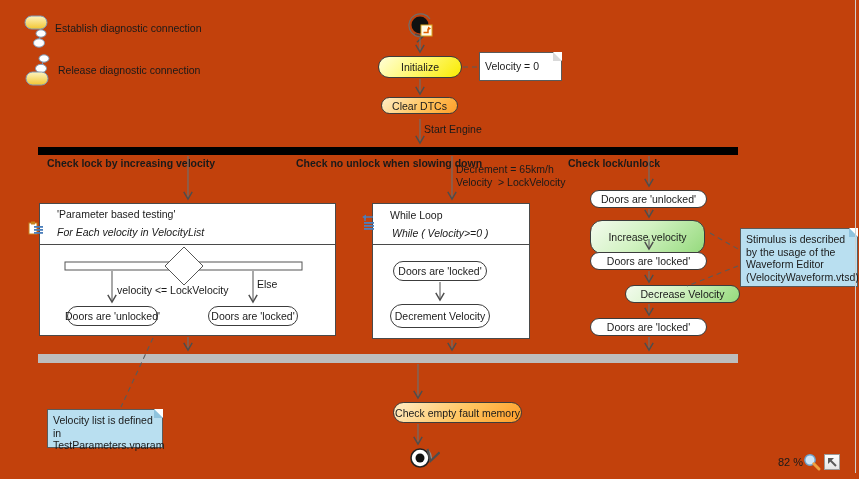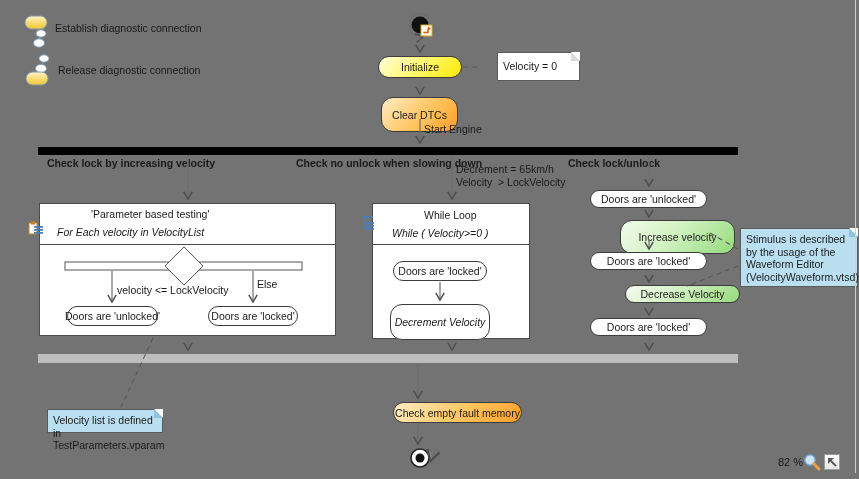--- a/index.html
+++ b/index.html
@@ -1,44 +1,44 @@
 <!DOCTYPE html>
 <html><head>
 <meta charset="utf-8">
 <style>
   html,body{margin:0;padding:0;background:#fff;}
-  .canvas{position:relative;width:859px;height:479px;background:#737373;overflow:hidden;
+  .canvas{position:relative;width:859px;height:479px;background:#c2410c;overflow:hidden;
           font-family:"Liberation Sans",sans-serif;color:#1a1a1a;}
   .abs{position:absolute;}
   
   .stadium{position:absolute;border:1px solid #3c3c3c;border-radius:12px;background:#fff;
            display:flex;align-items:center;justify-content:center;
            font-size:10.5px;white-space:nowrap;box-sizing:border-box;}
   .stadium.yellow{background:linear-gradient(135deg,#ffffd9 0%,#fff978 45%,#f9ea00 100%);}
   .stadium.orange{background:linear-gradient(135deg,#ffedc6 0%,#ffc45e 55%,#ff9d28 100%);}
   .stadium.green {background:linear-gradient(135deg,#f3fbee 0%,#d2f2c2 45%,#95da7d 100%);}
   
   .frame{position:absolute;border:1px solid #4a4a4a;background:#fff;box-sizing:border-box;}
   .frame-header{position:absolute;left:0;top:0;right:0;height:40px;border-bottom:1px solid #4a4a4a;}
-  .frame-title{position:absolute;font-size:10.5px;white-space:nowrap;margin-left:34px;}
+  .frame-title{position:absolute;font-size:10.5px;white-space:nowrap;}
   .frame-cond{position:absolute;font-size:10.5px;font-style:italic;white-space:nowrap;}
   
   .fork-bar{position:absolute;background:#000;}
   .join-bar{position:absolute;background:#bdbdbd;}
   
   .lane-title{position:absolute;font-size:10.5px;font-weight:bold;white-space:nowrap;}
   .edge-label{position:absolute;font-size:10.5px;white-space:pre;}
   
   .note{position:absolute;border:1px solid #5a5a5a;background:#b9dff0;font-size:10.5px;
         line-height:12.5px;padding:4px 5px;box-sizing:border-box;}
   .note::before{content:"";position:absolute;top:-1px;right:-1px;width:0;height:0;
         border-top:9px solid #ffffff;border-left:9px solid transparent;}
   .note::after{content:"";position:absolute;top:-1px;right:-1px;width:0;height:0;
         border-bottom:9px solid #8fc3dd;border-right:9px solid transparent;}
-  .note.white{background:#ffffff;margin-left:18px;}
+  .note.white{background:#ffffff;}
   .note.white::after{border-bottom-color:#d9d9d9;}
   
   .legend-label{position:absolute;font-size:10.5px;white-space:nowrap;}
   
   .zoom-text{position:absolute;font-size:11px;}
   .fit-button{position:absolute;width:16px;height:16px;border:1px solid #9c9c9c;
         background:linear-gradient(#fdfdfd,#e6e6e6);box-sizing:border-box;}
   .connector-layer{position:absolute;left:0;top:0;pointer-events:none;}
   .edge-line{stroke:#6e6e6e;stroke-width:1.2;fill:none;}
   .edge-dashed{stroke:#5a5a5a;stroke-width:1.1;fill:none;stroke-dasharray:5 4;}
@@ -87,21 +87,21 @@
   <div class="join-bar" style="left:38px;top:354px;width:700px;height:9px;"></div>
 
   <div class="stadium yellow" style="left:378px;top:56px;width:84px;height:22px;align-items:center;">
     <span>Initialize</span>
   </div>
 
   <div class="note white" style="left:479px;top:52px;width:83px;height:29px;padding-top:7px;">
     <span>Velocity = 0</span>
   </div>
 
-  <div class="stadium orange" style="left:381px;top:97px;width:77px;height:35px;">
+  <div class="stadium orange" style="left:381px;top:97px;width:77px;height:17px;">
     <span>Clear DTCs</span>
   </div>
 
   <div class="edge-label" style="left:424px;top:123px;">Start Engine</div>
 
   <div class="lane-title" style="left:47px;top:157px;">Check lock by increasing velocity</div>
   <div class="lane-title" style="left:296px;top:157px;">Check no unlock when slowing down</div>
   <div class="lane-title" style="left:568px;top:157px;">Check lock/unlock</div>
 
   <div class="edge-label" style="left:456px;top:163px;">Decrement = 65km/h</div>
@@ -139,44 +139,44 @@
     <rect x="4" y="8" width="10" height="1.8" fill="#4a7ebb"></rect>
     <rect x="4" y="11" width="10" height="1.8" fill="#4a7ebb"></rect>
     <rect x="4" y="14" width="10" height="1.8" fill="#4a7ebb"></rect>
   </svg>
   <div class="frame-title" style="left:390px;top:209px;">While Loop</div>
   <div class="frame-cond" style="left:392px;top:227px;">While ( Velocity&gt;=0 )</div>
 
   <div class="stadium" style="left:393px;top:261px;width:94px;height:20px;">
     <span>Doors are 'locked'</span>
   </div>
-  <div class="stadium" style="left:390px;top:304px;width:100px;height:36px;font-style:italic;">
+  <div class="stadium" style="left:390px;top:304px;width:100px;height:24px;">
     <span>Decrement Velocity</span>
   </div>
 
   <div class="stadium" style="left:590px;top:190px;width:117px;height:18px;">
     <span>Doors are 'unlocked'</span>
   </div>
-  <div class="stadium green" style="left:620px;top:220px;width:115px;height:34px;">
+  <div class="stadium green" style="left:590px;top:220px;width:115px;height:34px;">
     <span>Increase velocity</span>
   </div>
   <div class="stadium" style="left:590px;top:252px;width:117px;height:18px;">
     <span>Doors are 'locked'</span>
   </div>
   <div class="stadium green" style="left:590px;top:285px;width:115px;height:18px;margin-left:35px;">
     <span>Decrease Velocity</span>
   </div>
   <div class="stadium" style="left:590px;top:318px;width:117px;height:18px;">
     <span>Doors are 'locked'</span>
   </div>
 
   <div class="note" style="left:740px;top:228px;width:118px;height:59px;">
     <span>Stimulus is described by the usage of the Waveform Editor (VelocityWaveform.vtsd)</span>
   </div>
-  <div class="note" style="left:47px;top:409px;width:116px;height:24px;">
+  <div class="note" style="left:47px;top:409px;width:116px;height:39px;">
     <span>Velocity list is defined in TestParameters.vparam</span>
   </div>
 
   <div class="stadium orange" style="left:353px;top:402px;width:129px;height:21px;margin-left:40px;">
     <span>Check empty fault memory</span>
   </div>
 
   <div class="zoom-text" style="left:778px;top:456px;">82 %</div>
   <svg width="19" height="19" style="position:absolute;left:803px;top:453px;">
     <circle cx="7" cy="7" r="5.2" fill="#cfe6f8" stroke="#6aa0cc" stroke-width="1.4"></circle>

